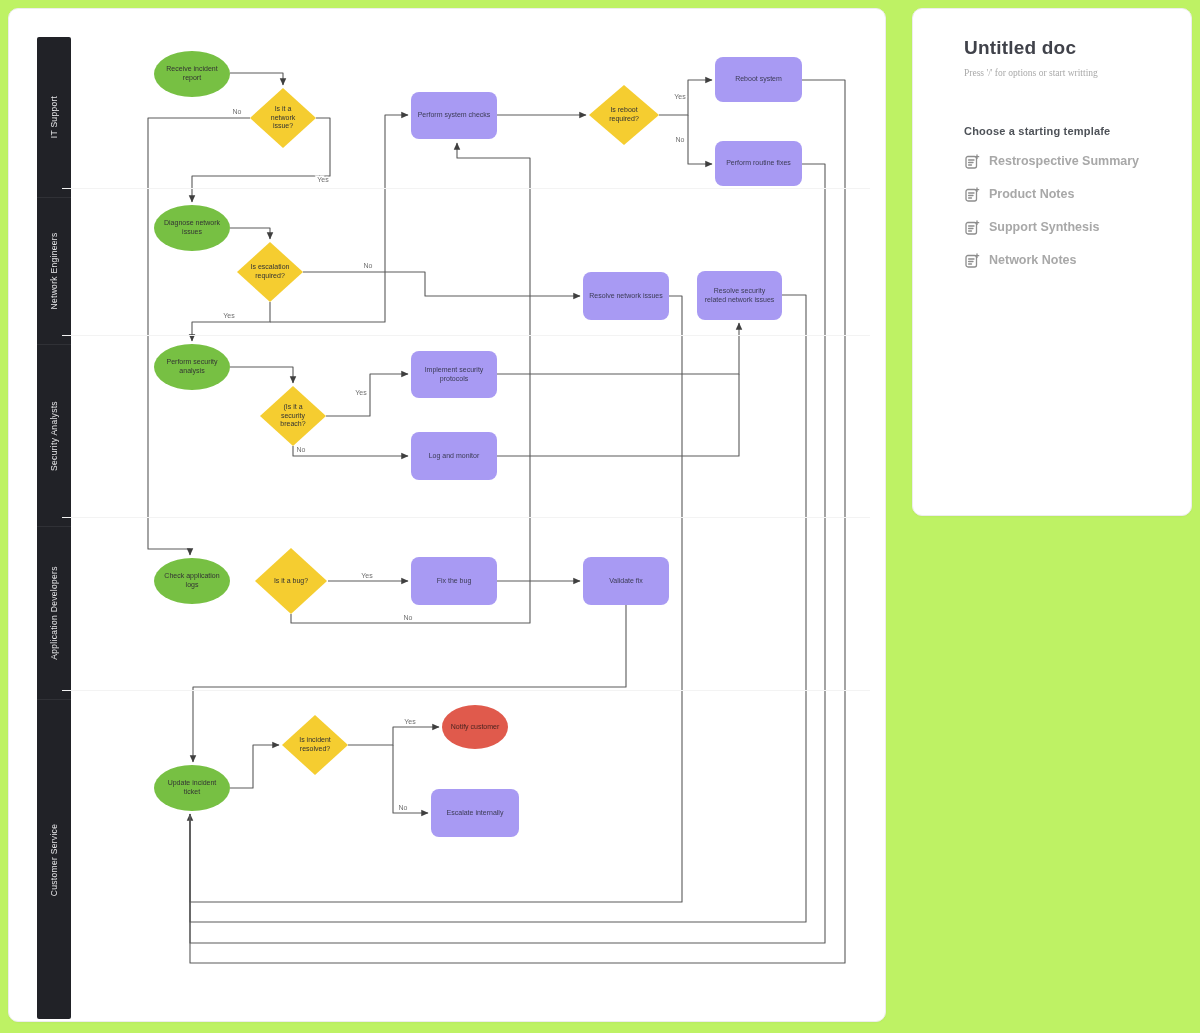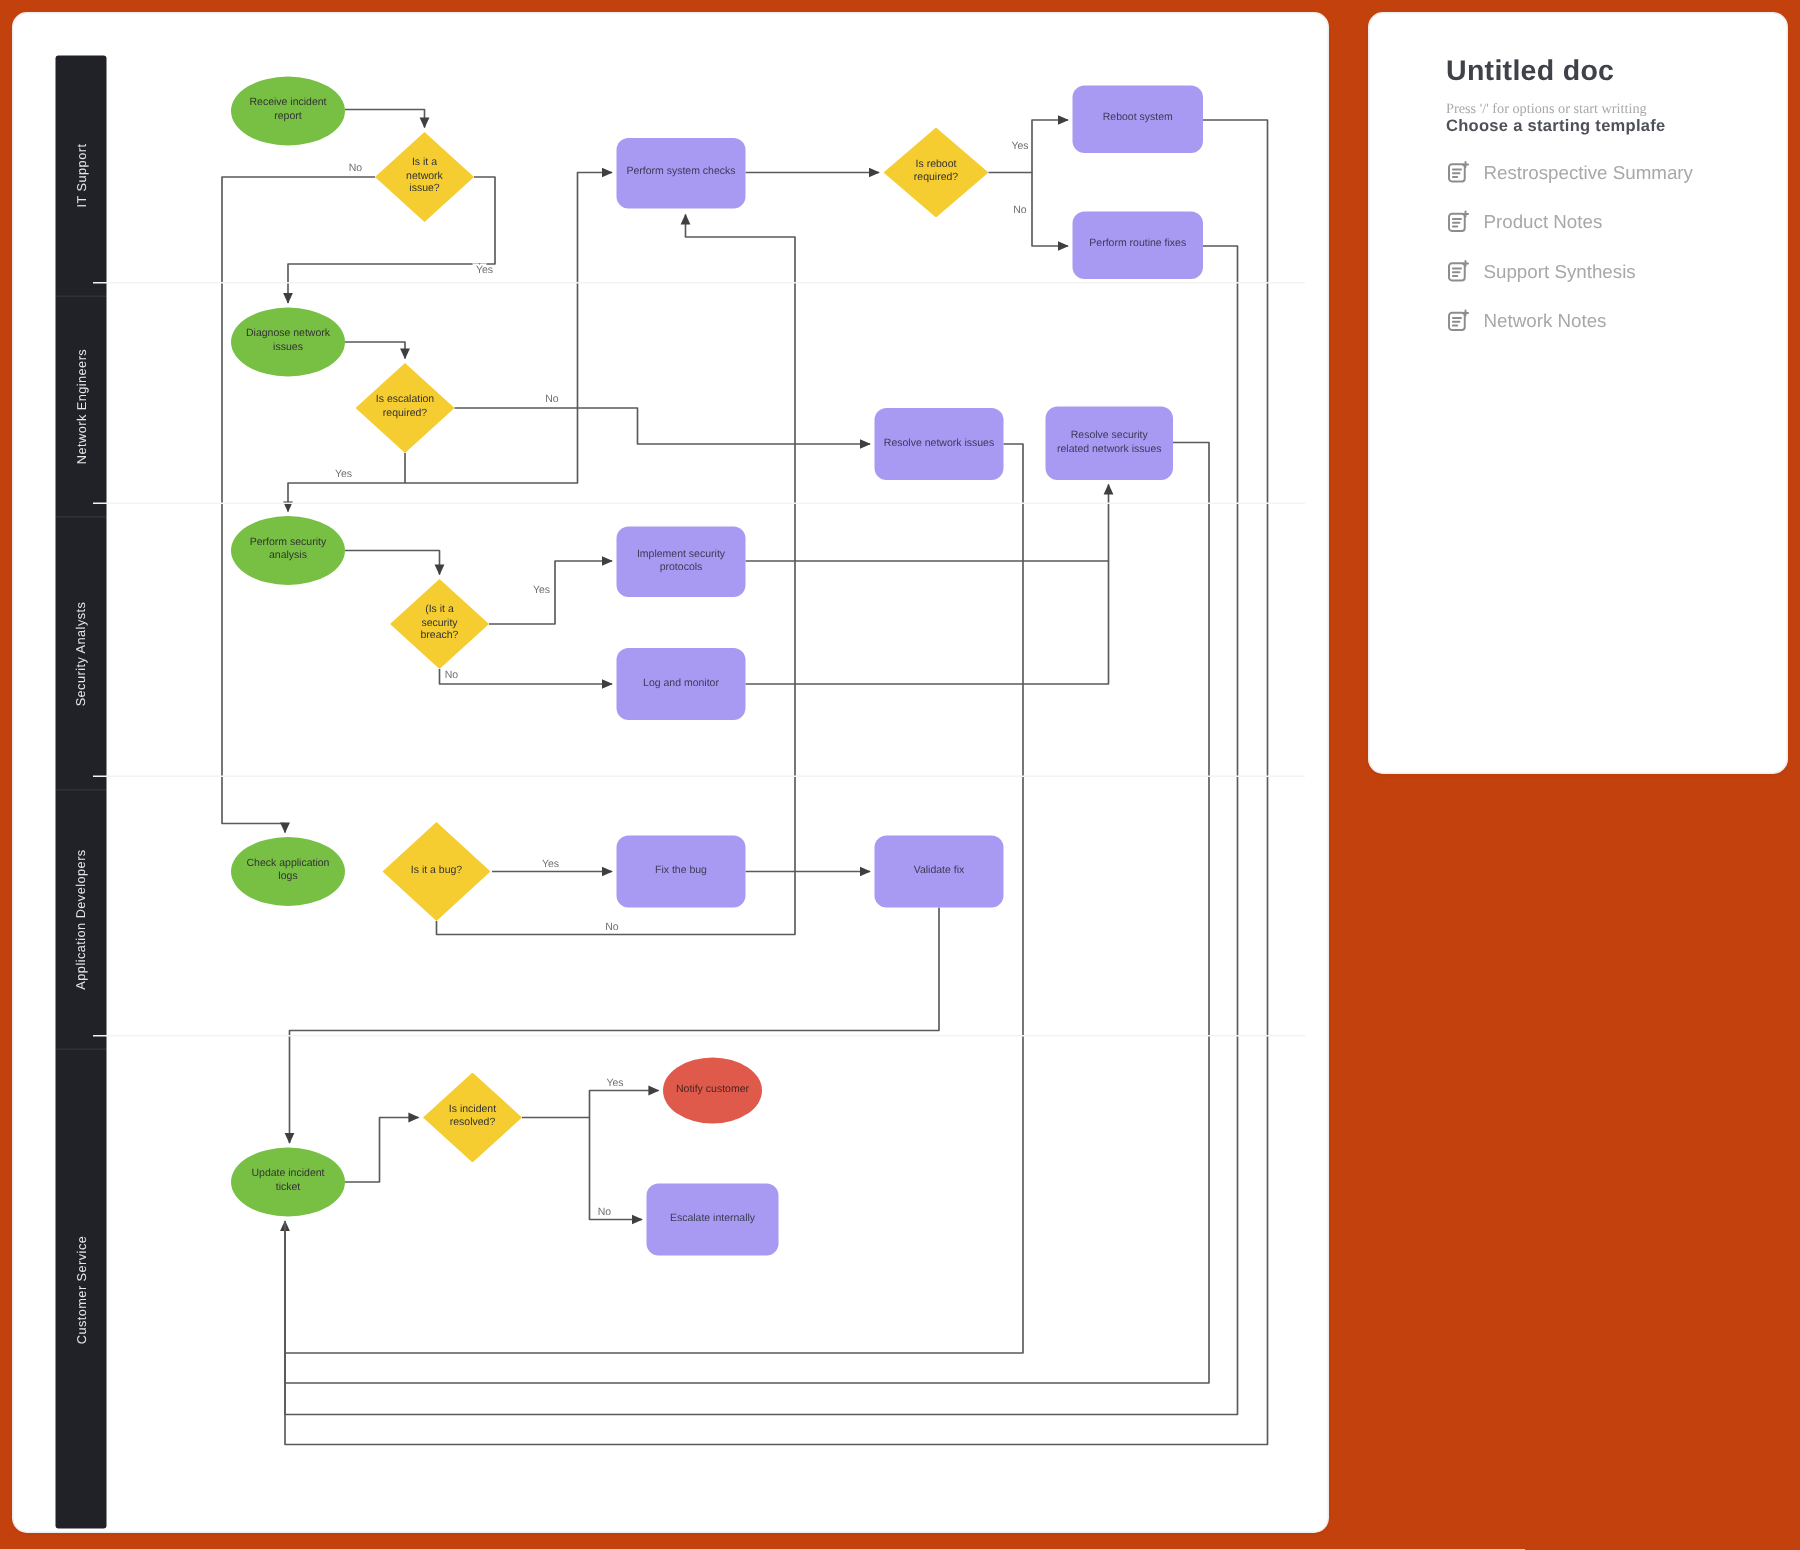--- a/index.html
+++ b/index.html
@@ -1,17 +1,17 @@
 <!DOCTYPE html>
 <html><head>
 <meta charset="utf-8">
 <style>
   * { margin:0; padding:0; box-sizing:border-box; }
   html,body { width:1200px; height:1033px; background:#fafafa; font-family:"Liberation Sans", sans-serif; }
-  .page { position:relative; width:1200px; height:1033px; background:#c2410c; overflow:hidden; }
+  .page { position:relative; width:1200px; height:1033px; background:#bef264; overflow:hidden; }
 
   .card { position:absolute; background:#ffffff; border:1px solid #ededed; border-radius:10px; box-shadow:0 1px 2px rgba(0,0,0,0.03); }
   .canvas-card { left:8px; top:8px; width:878px; height:1014px; }
   .doc-card { left:912px; top:8px; width:280px; height:508px; }
 
   .lane-bar { position:absolute; left:28px; top:28px; width:34px; height:982px; background:#212227; border-radius:2px; }
   .lane-label { position:absolute; left:0; width:34px; display:flex; align-items:center; justify-content:center; border-top:1px solid rgba(255,255,255,0.07); }
   .lane-label span { transform:rotate(-90deg); white-space:nowrap; color:#e6e6e8; font-size:8.5px; letter-spacing:0.3px; }
   .lane-divider { position:absolute; left:62px; width:808px; height:1px; background:#f3f3f3; }
 
@@ -20,22 +20,22 @@
   .edge-label { font-size:7px; fill:#6f6f6f; paint-order:stroke; stroke:#ffffff; stroke-width:3px; }
 
   .node { position:absolute; display:flex; align-items:center; justify-content:center; text-align:center; font-size:7px; line-height:1.25; color:#333333; }
   .node.rect { border-radius:8px; color:#3b3b55; padding:3px 6px; }
   .node.ellipse { border-radius:50%; padding:2px 8px; }
   .node.diamond { padding:2px 12px; }
 
   .doc-inner { padding:28px 24px 0 51px; }
   .doc-title { font-size:19px; font-weight:bold; color:#40424a; letter-spacing:0.2px; }
   .doc-placeholder { margin-top:9px; font-size:9.5px; color:#a9a9a9;font-family:Liberation Serif, serif; }
-  .tpl-heading { font-size:11px; font-weight:bold; color:#4e5258; letter-spacing:0.2px; }
-  .tpl-item { display:flex; align-items:center; gap:9px; margin-top:17px; cursor:pointer; }
+  .tpl-heading { margin-top:47px; font-size:11px; font-weight:bold; color:#4e5258; letter-spacing:0.2px; }
+  .tpl-item { display:flex; gap:9px; margin-top:17px; cursor:pointer;font-weight:bold; }
   .tpl-item .tpl-label { font-size:12.5px; color:#a8a8a8; }
   .tpl-icon { width:16px; height:16px; flex:0 0 16px; }
 </style>
 </head>
 <body>
 
 <div class="page">
 
   <div class="card canvas-card">
     <div class="lane-bar" id="laneBar">

